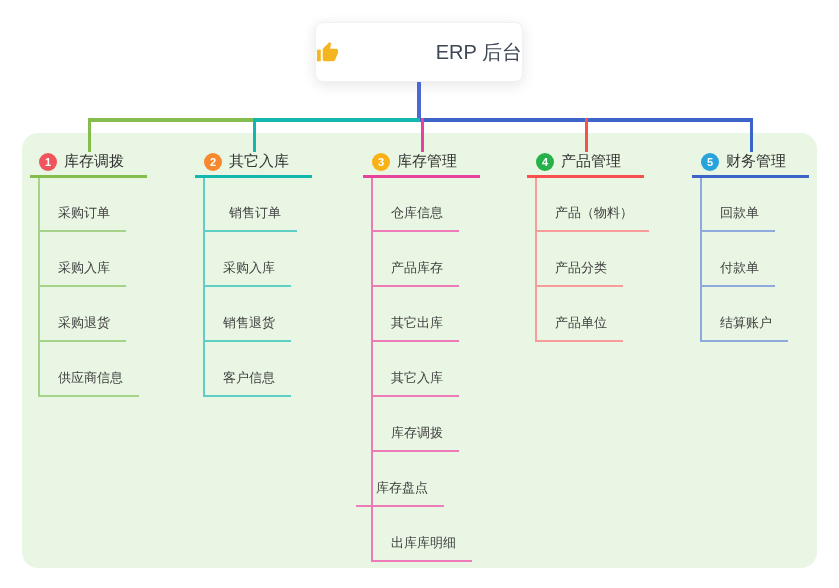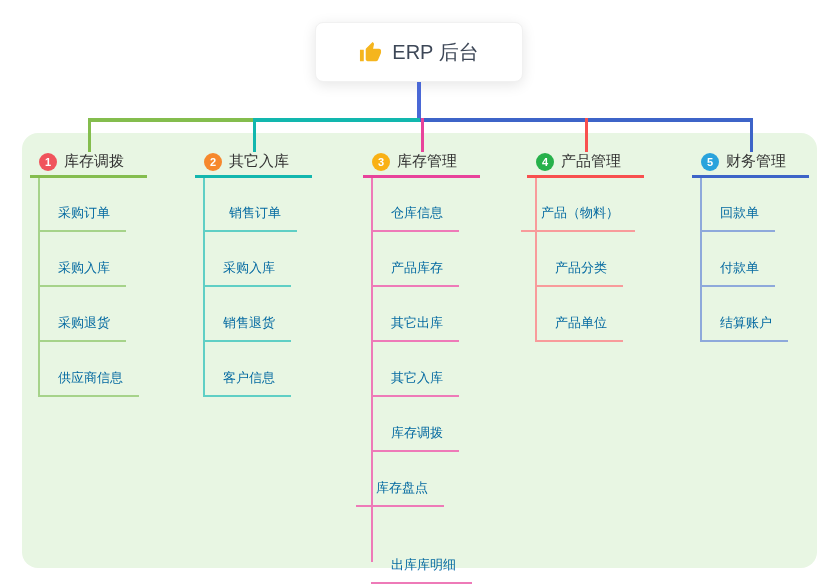--- a/index.html
+++ b/index.html
@@ -4,21 +4,21 @@
 <style>
   html,body{margin:0;padding:0;background:#ffffff;}
   body{font-family:"Liberation Sans","DejaVu Sans",sans-serif;}
   .canvas{position:relative;width:839px;height:588px;background:#ffffff;overflow:hidden;}
 
   
   .root-node{
     position:absolute;left:315px;top:22px;width:208px;height:60px;
     background:#ffffff;border:1px solid #f1f1f1;border-radius:8px;
     box-shadow:0 3px 14px rgba(0,0,0,0.10);
-    display:flex;align-items:center;justify-content:center;gap:10px;
+    display:flex;align-items:center;justify-content:space-between;gap:10px;
     font-size:20px;font-weight:500;color:#3d4757;box-sizing:border-box;
   }
   .root-node svg{display:block;}
 
   
   .panel{
     position:absolute;left:22px;top:133px;width:795px;height:435px;
     background:#e8f6e3;border-radius:16px;
   }
 
@@ -33,21 +33,21 @@
   .badge{
     width:18px;height:18px;border-radius:50%;flex:0 0 auto;
     color:#ffffff;font-size:11px;font-weight:700;line-height:18px;
     text-align:center;margin-right:7px;
   }
 
   
   .child-item{
     position:absolute;box-sizing:border-box;height:29px;
     padding:0 16px 8px 20px;display:flex;align-items:flex-end;
-    font-size:13px;color:#0369a1;white-space:nowrap;
+    font-size:13px;color:#404040;white-space:nowrap;
   }
 </style>
 </head>
 <body>
 
 <div class="canvas">
 
   <div class="panel"></div>
 
   <div class="root-node">
@@ -93,27 +93,27 @@
         <div class="badge" style="background: rgb(249, 177, 21);">3</div>
         <div>库存管理</div>
       </div>
       <div class="line" style="left: 371px; top: 178px; width: 2px; height: 384px; background: rgb(238, 122, 184);"></div>
       <div class="child-item" style="left: 371px; top: 203px; border-bottom: 2px solid rgb(238, 122, 184);">仓库信息</div>
       <div class="child-item" style="left: 371px; top: 258px; border-bottom: 2px solid rgb(238, 122, 184);">产品库存</div>
       <div class="child-item" style="left: 371px; top: 313px; border-bottom: 2px solid rgb(238, 122, 184);">其它出库</div>
       <div class="child-item" style="left: 371px; top: 368px; border-bottom: 2px solid rgb(238, 122, 184); text-align: right;">其它入库</div>
       <div class="child-item" style="left: 371px; top: 423px; border-bottom: 2px solid rgb(238, 122, 184);">库存调拨</div>
       <div class="child-item" style="left: 356px; top: 478px; border-bottom: 2px solid rgb(238, 122, 184);">库存盘点</div>
-      <div class="child-item" style="left: 371px; top: 533px; border-bottom: 2px solid rgb(238, 122, 184); margin-top: 22px;">出库库明细</div>
+      <div class="child-item" style="left: 371px; top: 533px; border-bottom: 2px solid rgb(238, 122, 184);">出库库明细</div>
       <div class="branch-title" style="left: 527px; top: 148px; width: 117px; border-bottom: 3px solid rgb(248, 80, 79);">
         <div class="badge" style="background: rgb(39, 177, 75);">4</div>
         <div>产品管理</div>
       </div>
       <div class="line" style="left: 535px; top: 178px; width: 2px; height: 164px; background: rgb(248, 155, 155);"></div>
-      <div class="child-item" style="left: 521px; top: 203px; border-bottom: 2px solid rgb(248, 155, 155);">产品（物料）</div>
+      <div class="child-item" style="left: 535px; top: 203px; border-bottom: 2px solid rgb(248, 155, 155);">产品（物料）</div>
       <div class="child-item" style="left: 535px; top: 258px; border-bottom: 2px solid rgb(248, 155, 155);">产品分类</div>
       <div class="child-item" style="left: 535px; top: 313px; border-bottom: 2px solid rgb(248, 155, 155);">产品单位</div>
       <div class="branch-title" style="left: 692px; top: 148px; width: 117px; border-bottom: 3px solid rgb(61, 100, 200);">
         <div class="badge" style="background: rgb(41, 163, 220);">5</div>
         <div>财务管理</div>
       </div>
       <div class="line" style="left: 700px; top: 178px; width: 2px; height: 164px; background: rgb(142, 169, 219);"></div>
       <div class="child-item" style="left: 700px; top: 203px; border-bottom: 2px solid rgb(142, 169, 219);">回款单</div>
       <div class="child-item" style="left: 700px; top: 258px; border-bottom: 2px solid rgb(142, 169, 219);">付款单</div>
       <div class="child-item" style="left: 700px; top: 313px; border-bottom: 2px solid rgb(142, 169, 219);">结算账户</div>

